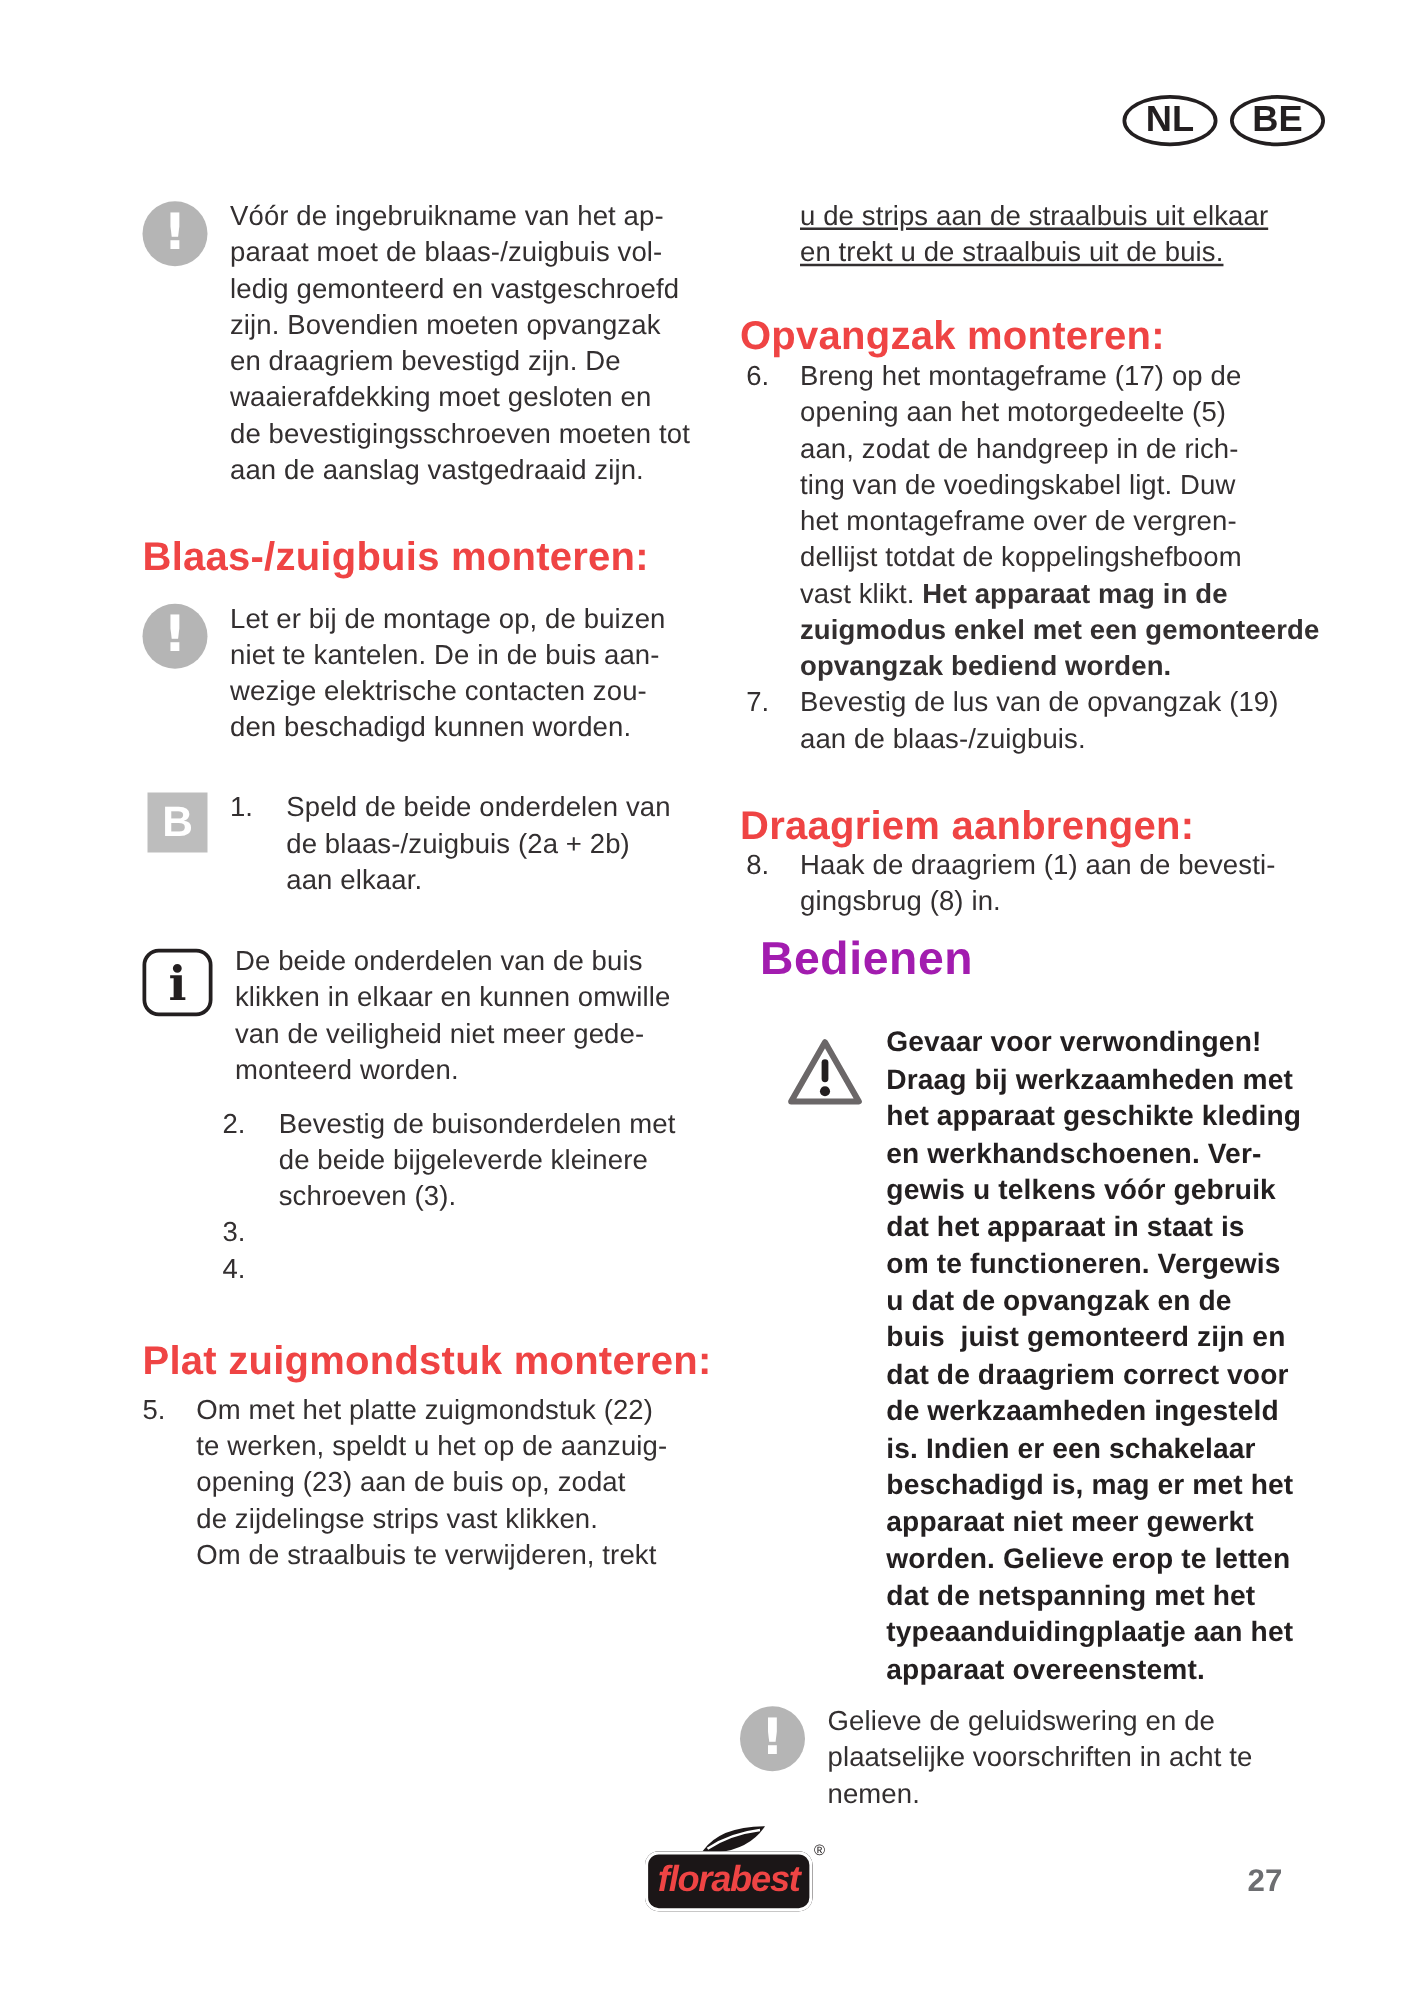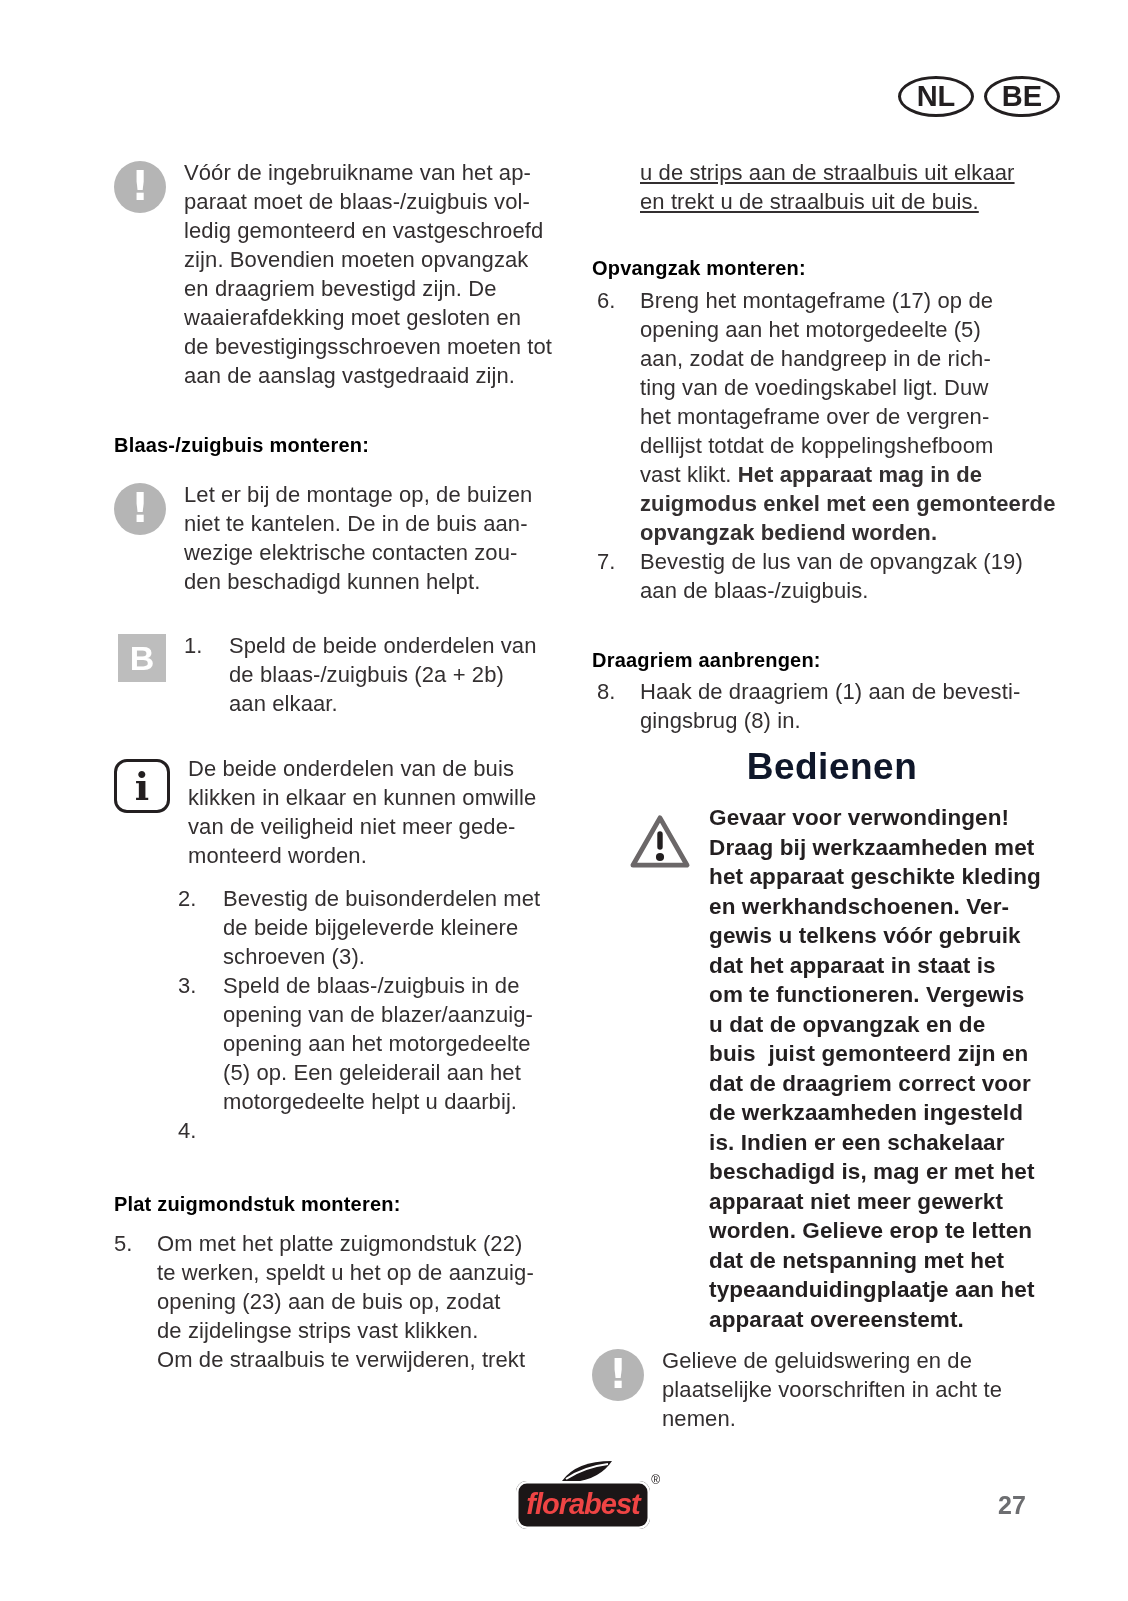--- a/index.html
+++ b/index.html
@@ -43,27 +43,26 @@
     font-family:"DejaVu Serif", serif; font-weight:bold; font-size:38px; color:#231f20;
     margin-top:5px;
   }
   .li { display:flex; }
   .li .num { flex:0 0 45px; font-size:22px; line-height:29px; }
   .indent64 { padding-left:64px; }
   .indent48 { padding-left:48px;text-decoration:underline; }
   .num5 { flex:0 0 43px !important; }
 
   h3 {
-    margin:0; font-size:20px; line-height:30px; font-weight:bold; color:#000000;
+    margin:0; font-size:32px; line-height:30px; font-weight:bold; color:#ef4444;
     letter-spacing:0.2px;
   }
   h1 {
-    margin:0; font-size:37px; line-height:44px; font-weight:bold; color:#0f172a;
+    margin:16px; font-size:37px; line-height:44px; font-weight:bold; color:#a21caf;
     letter-spacing:0.5px;
-    text-align:center;
   }
   .warn-txt { font-weight:bold; font-size:22.5px; line-height:29.5px; color:#231f20; }
   .tri-col { flex:0 0 62px; margin-left:6px; margin-right:18px; margin-top:10px; }
 
   
   .mt8{margin-top:8px;} .mt40{margin-top:40px;} .mt20{margin-top:20px;}
   .mt35{margin-top:35px;} .mt36{margin-top:36px;} .mt14{margin-top:14px;justify-content:center;}
   .mt44{margin-top:44px;} .mt10{margin-top:10px;} .mt37{margin-top:37px;}
   .mt3{margin-top:3px;} .mt0{margin-top:0;} .mt2{margin-top:2px;} .mt12{margin-top:12px;}
 
@@ -117,21 +116,21 @@
 
     <div class="row mt20">
       <div class="icon-col">
         <div class="icon-circle">
           <span>!</span>
         </div>
       </div>
       <div class="txt">Let er bij de montage op, de buizen
 niet te kantelen. De in de buis aan-
 wezige elektrische contacten zou-
-den beschadigd kunnen helpt.</div>
+den beschadigd kunnen worden.</div>
     </div>
 
     <div class="row mt35">
       <div class="icon-col">
         <div class="fig-badge">B</div>
       </div>
       <div class="li">
         <span class="num">1.</span>
         <span class="txt">Speld de beide onderdelen van
 de blaas-/zuigbuis (2a + 2b)
@@ -151,25 +150,20 @@
 
     <div class="indent64 mt14">
       <div class="li">
         <span class="num">2.</span>
         <span class="txt">Bevestig de buisonderdelen met
 de beide bijgeleverde kleinere
 schroeven (3).</span>
       </div>
       <div class="li">
         <span class="num">3.</span>
-        <span class="txt">Speld de blaas-/zuigbuis in de
-opening van de blazer/aanzuig-
-opening aan het motorgedeelte
-(5) op. Een geleiderail aan het
-motorgedeelte helpt u daarbij.</span>
       </div>
       <div class="li">
         <span class="num">4.</span>
       </div>
     </div>
 
     <h3 class="mt44">Plat zuigmondstuk monteren:</h3>
 
     <div class="li mt10">
       <span class="num num5">5.</span>

